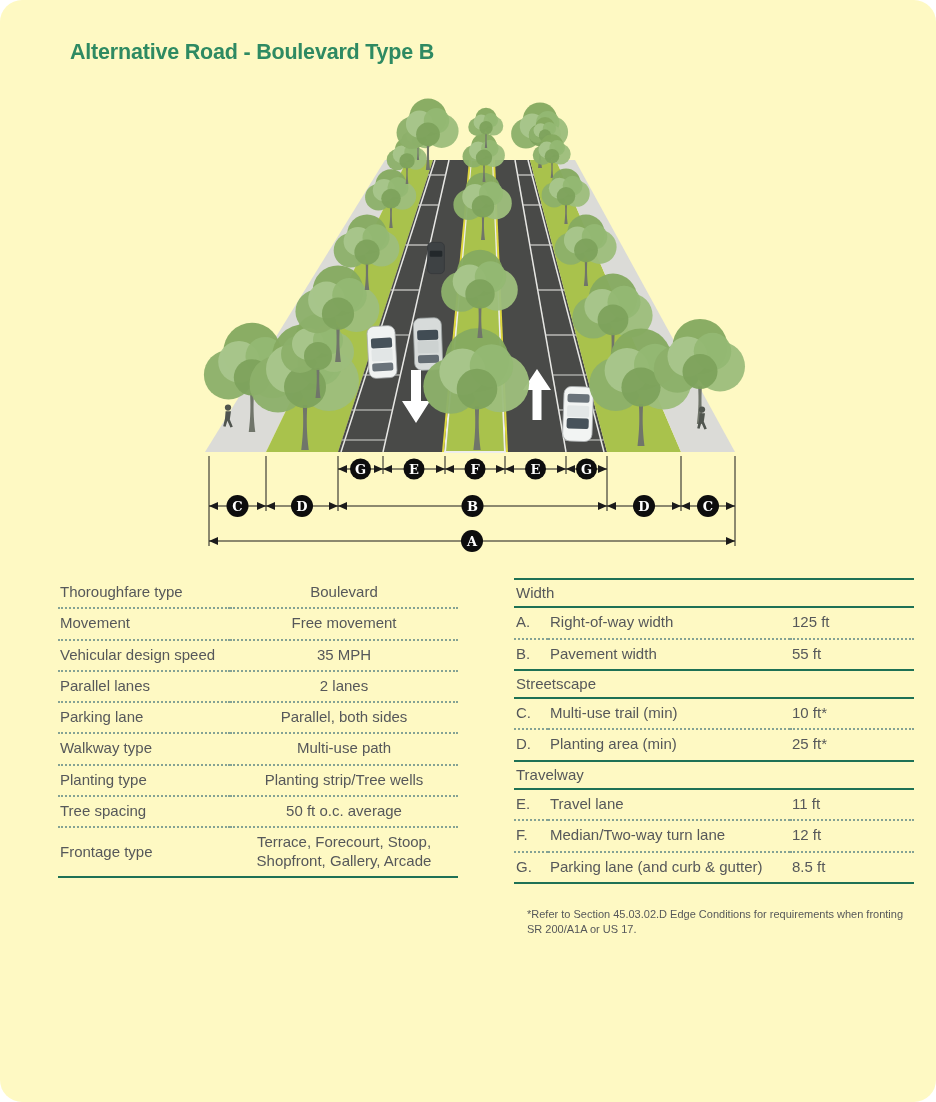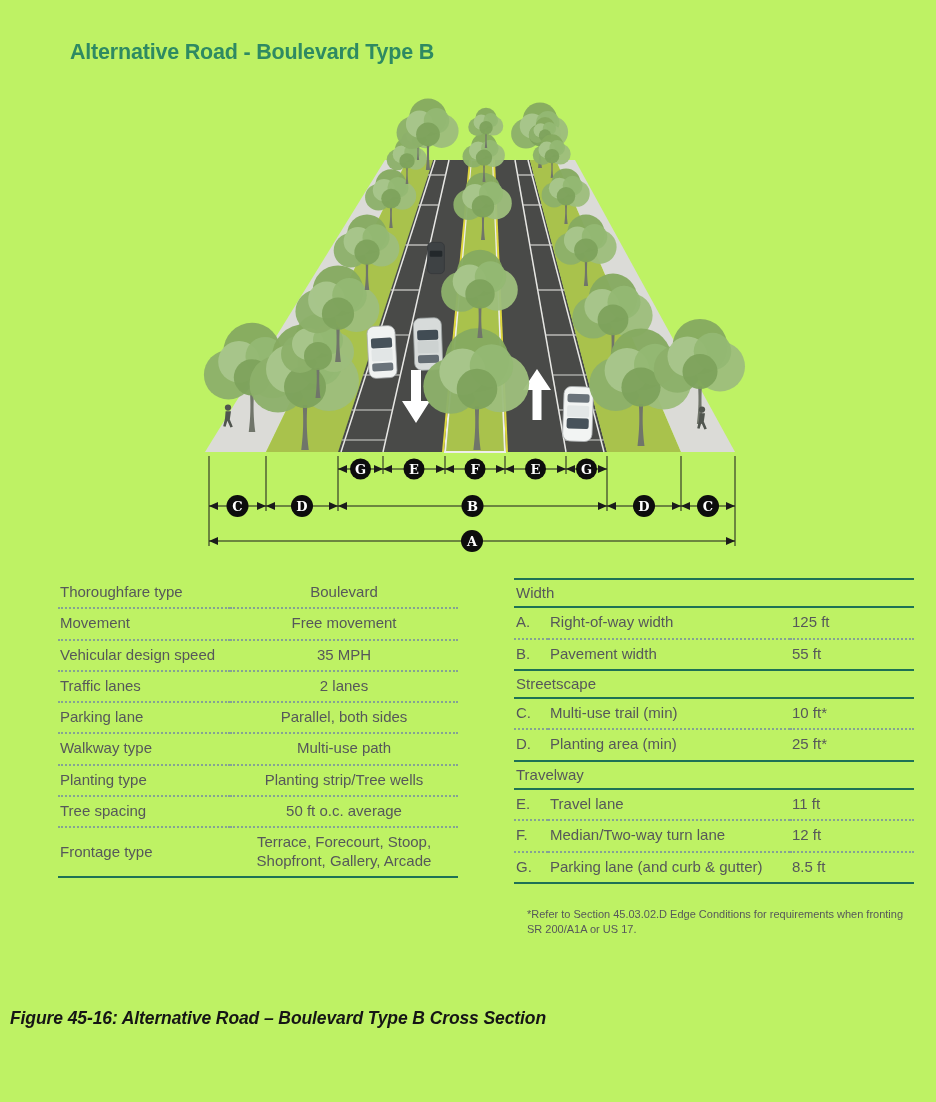--- a/index.html
+++ b/index.html
@@ -1,18 +1,18 @@
 <!DOCTYPE html>
 <html><head>
 <meta charset="utf-8">
 <style>
   html,body{margin:0;padding:0;background:#fff;}
   .page{
-    position:relative;width:936px;height:1102px;background:#bef264;
-    font-family:"Liberation Sans",sans-serif;overflow:hidden;
+    position:relative;width:936px;height:1102px;background:#fef9c3;
+    font-family:"Liberation Sans",sans-serif;overflow:hidden;border-radius:22px;
   }
   .title{
     position:absolute;left:70px;top:40px;margin:0;
     font-size:21.5px;font-weight:bold;letter-spacing:-0.2px;
     color:#2e8a62;
   }
   .figure-svg{position:absolute;left:0;top:0;}
   
   .spec-table{
     position:absolute;border-collapse:collapse;
@@ -222,21 +222,21 @@
         </tr>
     <tr class="row">
           <td class="lbl">Movement</td>
           <td class="val">Free movement</td>
         </tr>
     <tr class="row">
           <td class="lbl">Vehicular design speed</td>
           <td class="val">35 MPH</td>
         </tr>
     <tr class="row">
-          <td class="lbl">Traffic lanes</td>
+          <td class="lbl">Parallel lanes</td>
           <td class="val">2 lanes</td>
         </tr>
     <tr class="row">
           <td class="lbl">Parking lane</td>
           <td class="val">Parallel, both sides</td>
         </tr>
     <tr class="row">
           <td class="lbl">Walkway type</td>
           <td class="val">Multi-use path</td>
         </tr>
@@ -299,15 +299,14 @@
     <tr class="row last">
           <td class="ltr">G.</td>
           <td>Parking lane (and curb &amp; gutter)</td>
           <td class="val">8.5 ft</td>
         </tr>
   </tbody>
     </table>
 
   <p class="footnote">*Refer to Section 45.03.02.D Edge Conditions for requirements when fronting SR 200/A1A or US 17.</p>
 
-  <p class="caption">Figure 45-16: Alternative Road – Boulevard Type B Cross Section</p>
 
 </div>
 
 </body></html>

